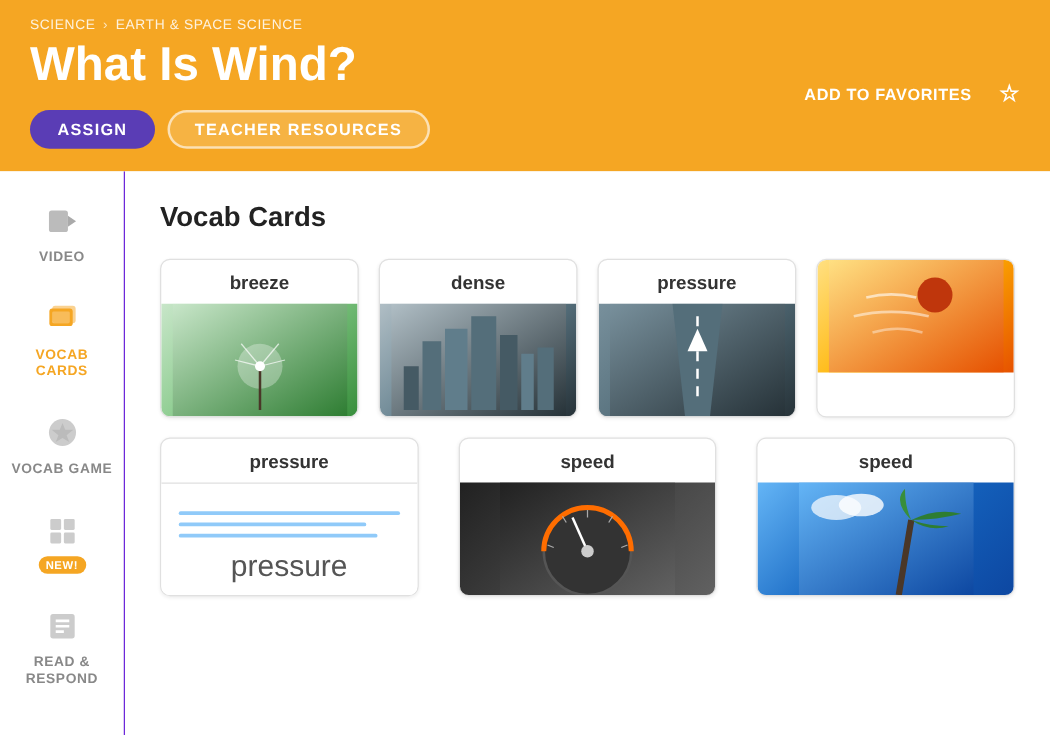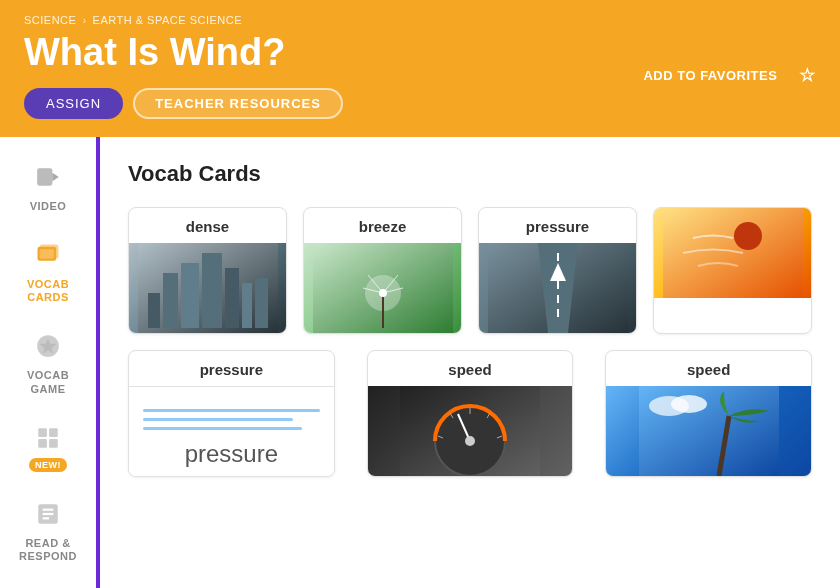--- a/index.html
+++ b/index.html
@@ -35,21 +35,21 @@
       justify-content: space-between;
     }
     .header-buttons { display: flex; gap: 10px; align-items: center; }
     .btn-assign {
       background: #5a3db5;
       color: #fff;
       border: none;
       border-radius: 20px;
       padding: 8px 22px;
       font-size: 13px;
-      font-weight: 400;
+      font-weight: 700;
       letter-spacing: 1px;
       cursor: pointer;
       text-transform: uppercase;
     }
     .btn-teacher {
       background: rgba(255,255,255,0.15);
       color: #fff;
       border: 2px solid rgba(255,255,255,0.6);
       border-radius: 20px;
       padding: 6px 20px;
@@ -76,21 +76,21 @@
     .main-layout {
       display: flex;
       flex: 1;
       overflow: hidden;
     }
 
     
     .sidebar {
       width: 100px;
       background: #fff;
-      border-right: 4px solid #6d28d9;
+      border-right: 1px solid #6d28d9;
       display: flex;
       flex-direction: column;
       align-items: center;
       padding-top: 10px;
       gap: 0;
       flex-shrink: 0;
     }
     .sidebar-item {
       display: flex;
       flex-direction: column;
@@ -291,61 +291,61 @@
     </div>
 
   </div>
 
   <div class="content">
     <h2 class="section-title">Vocab Cards</h2>
 
     <div class="vocab-grid">
 
       <div class="vocab-card">
+        <div class="vocab-card-title">breeze</div>
+        <div class="img-placeholder img-breeze">
+          <svg width="140" height="90" viewBox="0 0 140 90">
+            <defs>
+              <linearGradient id="bg1" x1="0%" y1="0%" x2="100%" y2="100%">
+                <stop offset="0%" style="stop-color:#c8e6c9"></stop>
+                <stop offset="100%" style="stop-color:#2e7d32"></stop>
+              </linearGradient>
+            </defs>
+            <rect width="140" height="90" fill="url(#bg1)"></rect>
+
+            <circle cx="70" cy="50" r="18" fill="rgba(255,255,255,0.3)"></circle>
+            <line x1="70" y1="50" x2="70" y2="85" stroke="#4a3728" stroke-width="2"></line>
+            <line x1="70" y1="50" x2="55" y2="32" stroke="rgba(255,255,255,0.7)" stroke-width="1"></line>
+            <line x1="70" y1="50" x2="85" y2="32" stroke="rgba(255,255,255,0.7)" stroke-width="1"></line>
+            <line x1="70" y1="50" x2="50" y2="45" stroke="rgba(255,255,255,0.7)" stroke-width="1"></line>
+            <line x1="70" y1="50" x2="90" y2="45" stroke="rgba(255,255,255,0.7)" stroke-width="1"></line>
+            <circle cx="70" cy="50" r="4" fill="white"></circle>
+          </svg>
+        </div>
+      </div>
+
+      <div class="vocab-card">
         <div class="vocab-card-title">dense</div>
         <div class="img-placeholder img-dense">
           <svg width="140" height="90" viewBox="0 0 140 90">
             <defs>
               <linearGradient id="bg2" x1="0%" y1="0%" x2="100%" y2="100%">
                 <stop offset="0%" style="stop-color:#b0bec5"></stop>
                 <stop offset="100%" style="stop-color:#263238"></stop>
               </linearGradient>
             </defs>
             <rect width="140" height="90" fill="url(#bg2)"></rect>
 
             <rect x="10" y="50" width="12" height="35" fill="#455a64"></rect>
             <rect x="25" y="30" width="15" height="55" fill="#546e7a"></rect>
             <rect x="43" y="20" width="18" height="65" fill="#607d8b"></rect>
             <rect x="64" y="10" width="20" height="75" fill="#546e7a"></rect>
             <rect x="87" y="25" width="14" height="60" fill="#455a64"></rect>
             <rect x="104" y="40" width="10" height="45" fill="#607d8b"></rect>
             <rect x="117" y="35" width="13" height="50" fill="#546e7a"></rect>
-          </svg>
-        </div>
-      </div>
-
-      <div class="vocab-card">
-        <div class="vocab-card-title">breeze</div>
-        <div class="img-placeholder img-breeze">
-          <svg width="140" height="90" viewBox="0 0 140 90">
-            <defs>
-              <linearGradient id="bg1" x1="0%" y1="0%" x2="100%" y2="100%">
-                <stop offset="0%" style="stop-color:#c8e6c9"></stop>
-                <stop offset="100%" style="stop-color:#2e7d32"></stop>
-              </linearGradient>
-            </defs>
-            <rect width="140" height="90" fill="url(#bg1)"></rect>
-
-            <circle cx="70" cy="50" r="18" fill="rgba(255,255,255,0.3)"></circle>
-            <line x1="70" y1="50" x2="70" y2="85" stroke="#4a3728" stroke-width="2"></line>
-            <line x1="70" y1="50" x2="55" y2="32" stroke="rgba(255,255,255,0.7)" stroke-width="1"></line>
-            <line x1="70" y1="50" x2="85" y2="32" stroke="rgba(255,255,255,0.7)" stroke-width="1"></line>
-            <line x1="70" y1="50" x2="50" y2="45" stroke="rgba(255,255,255,0.7)" stroke-width="1"></line>
-            <line x1="70" y1="50" x2="90" y2="45" stroke="rgba(255,255,255,0.7)" stroke-width="1"></line>
-            <circle cx="70" cy="50" r="4" fill="white"></circle>
           </svg>
         </div>
       </div>
 
       <div class="vocab-card">
         <div class="vocab-card-title">pressure</div>
         <div class="img-placeholder img-direction">
           <svg width="140" height="90" viewBox="0 0 140 90">
             <defs>
               <linearGradient id="bg3" x1="0%" y1="0%" x2="100%" y2="100%">

